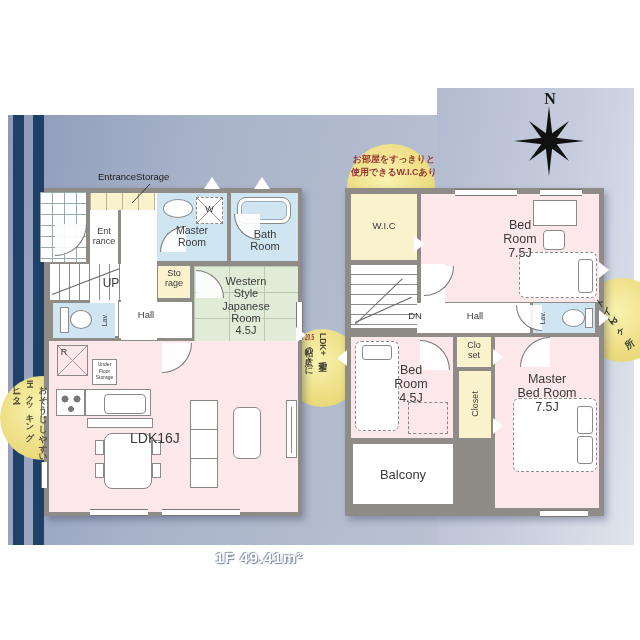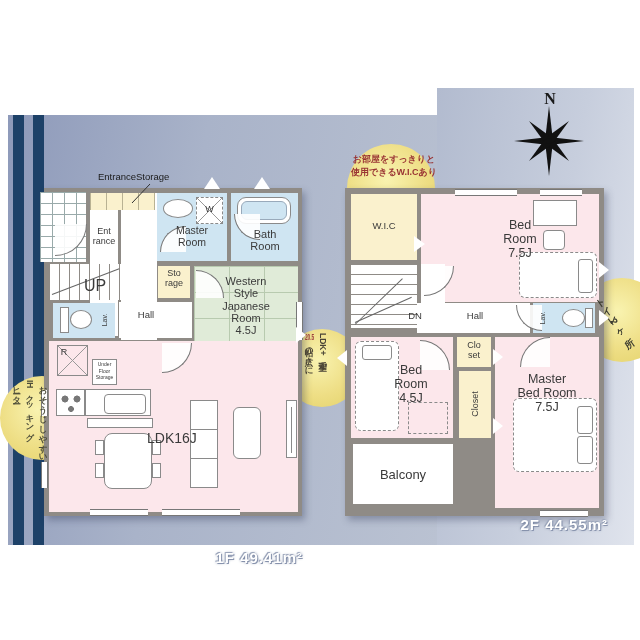--- a/index.html
+++ b/index.html
@@ -184,26 +184,26 @@
 Room</div>
   <div class="lbl" style="left:240px;top:228px;width:50px;font-size:11px;">Bath
 Room</div>
   <div class="lbl" style="left:158px;top:268px;width:32px;font-size:9px;">Sto
 rage</div>
   <div class="lbl" style="left:196px;top:275px;width:100px;font-size:11px;">Western
 Style
 Japanese
 Room
 4.5J</div>
-  <div class="lbl" style="left:80px;top:277px;width:30px;font-size:16px;">UP</div>
+  <div class="lbl" style="left:96px;top:277px;width:30px;font-size:12px;">UP</div>
   <div class="lbl" style="left:128px;top:310px;width:36px;font-size:9.5px;">Hall</div>
   <div class="lbl vflex" style="left:98px;top:305px;width:14px;height:30px;font-size:7px;">
     <span class="rot">Lav.</span>
   </div>
-  <div class="lbl" style="left:147px;top:431px;width:70px;font-size:14px;text-align:left;">LDK16J</div>
+  <div class="lbl" style="left:130px;top:431px;width:70px;font-size:14px;text-align:left;">LDK16J</div>
   <div class="area-lbl abs" style="left:175px;top:516px;width:128px;margin-top:33px;">1F 49.41m²</div>
 
   <div class="abs plan" style="left:345px;top:188px;width:259px;height:328px;"></div>
 
   <div class="room w-cream" style="left:351px;top:194px;width:66px;height:66px;z-index:2;"></div>
   <div class="room w-pink" style="left:421px;top:194px;width:178px;height:108px;z-index:2;"></div>
   <div class="room stairsH" style="left:351px;top:264px;width:66px;height:64px;z-index:2;"></div>
   <div class="line" style="left:355px;top:322px;width:62px;height:1px;transform:rotate(-24deg);transform-origin:left center;z-index:3;"></div>
   <div class="line" style="left:355px;top:324px;width:66px;height:1px;transform:rotate(-44deg);transform-origin:left center;z-index:3;"></div>
   <div class="room w-white" style="left:421px;top:264px;width:24px;height:40px;z-index:2;"></div>
@@ -259,15 +259,14 @@
 4.5J</div>
   <div class="lbl" style="left:457px;top:340px;width:34px;font-size:9px;">Clo
 set</div>
   <div class="lbl vflex" style="left:459px;top:371px;width:32px;height:67px;font-size:9px;">
     <span class="rot">Closet</span>
   </div>
   <div class="lbl" style="left:497px;top:372px;width:100px;font-size:12.5px;">Master
 Bed Room
 7.5J</div>
   <div class="lbl" style="left:371px;top:468px;width:64px;font-size:13px;">Balcony</div>
-  <div class="area-lbl abs" style="left:480px;top:516px;width:128px;">2F 44.55m²</div>
 
 </div>
 
 </body></html>

